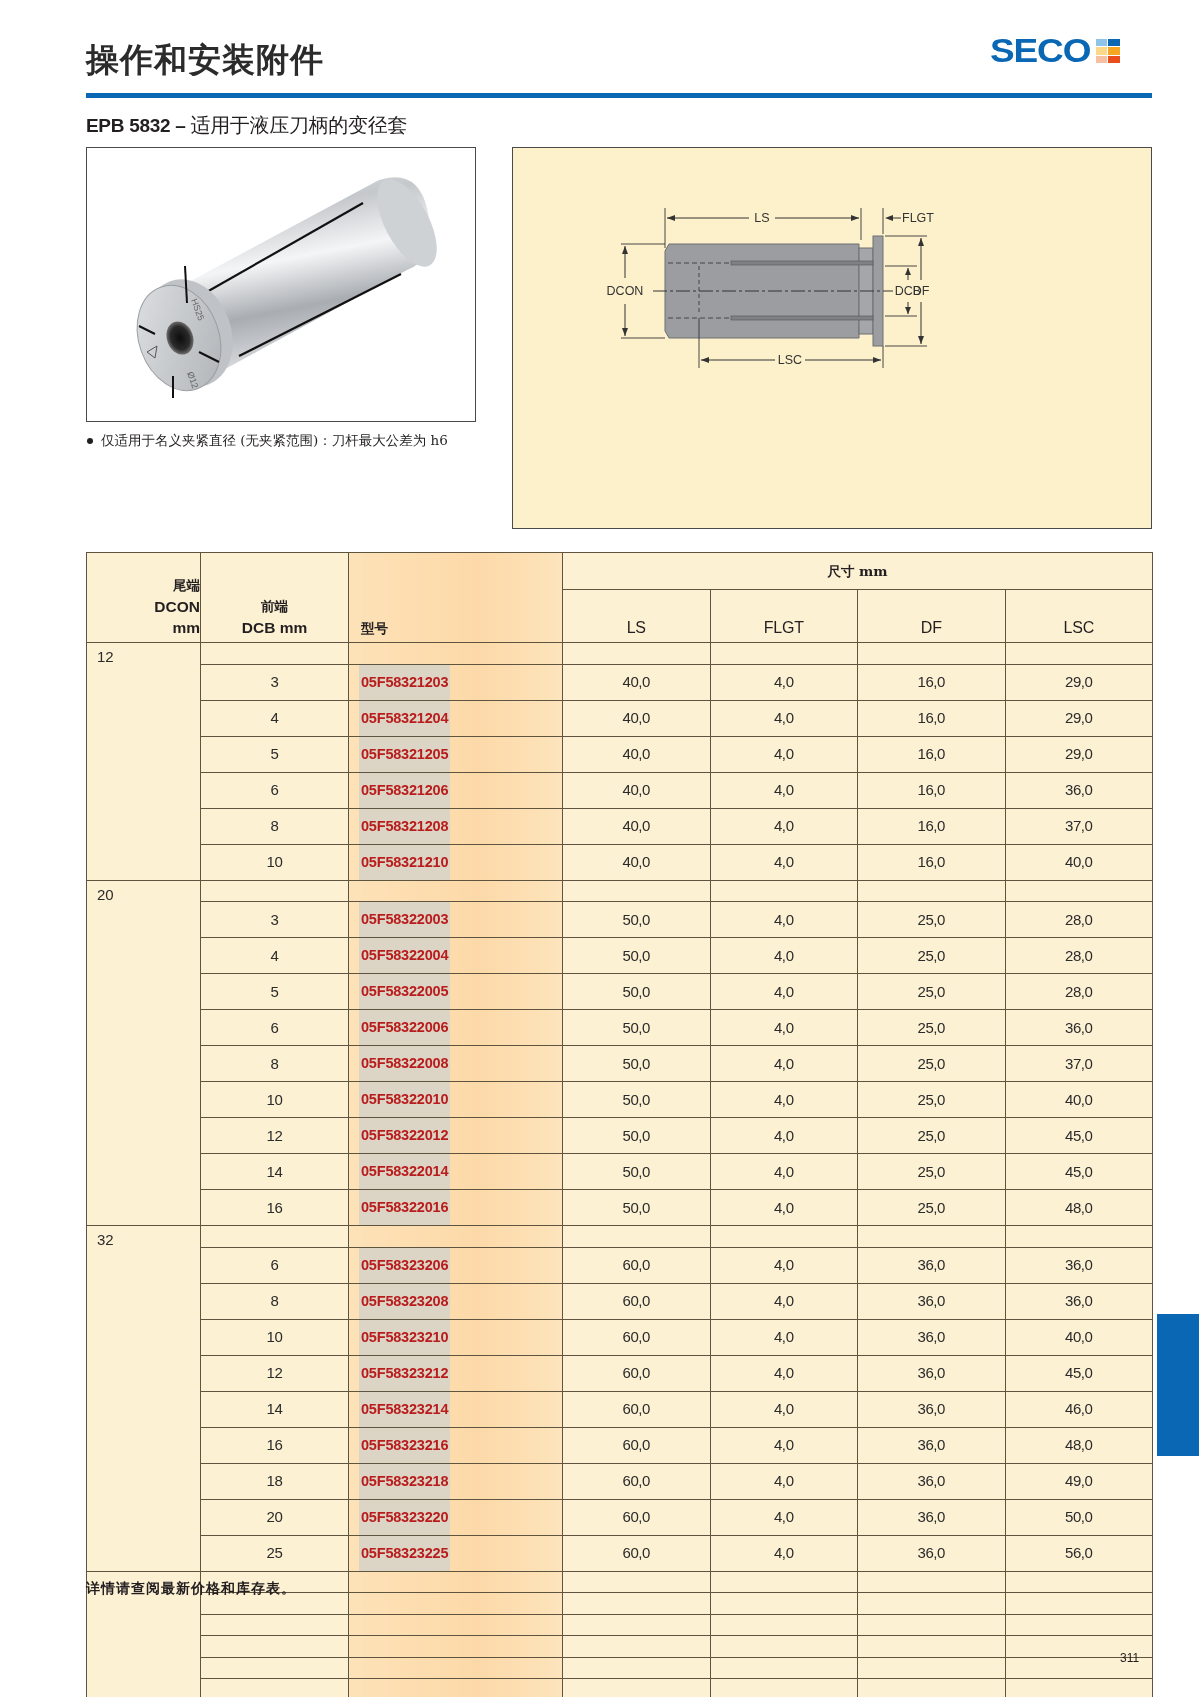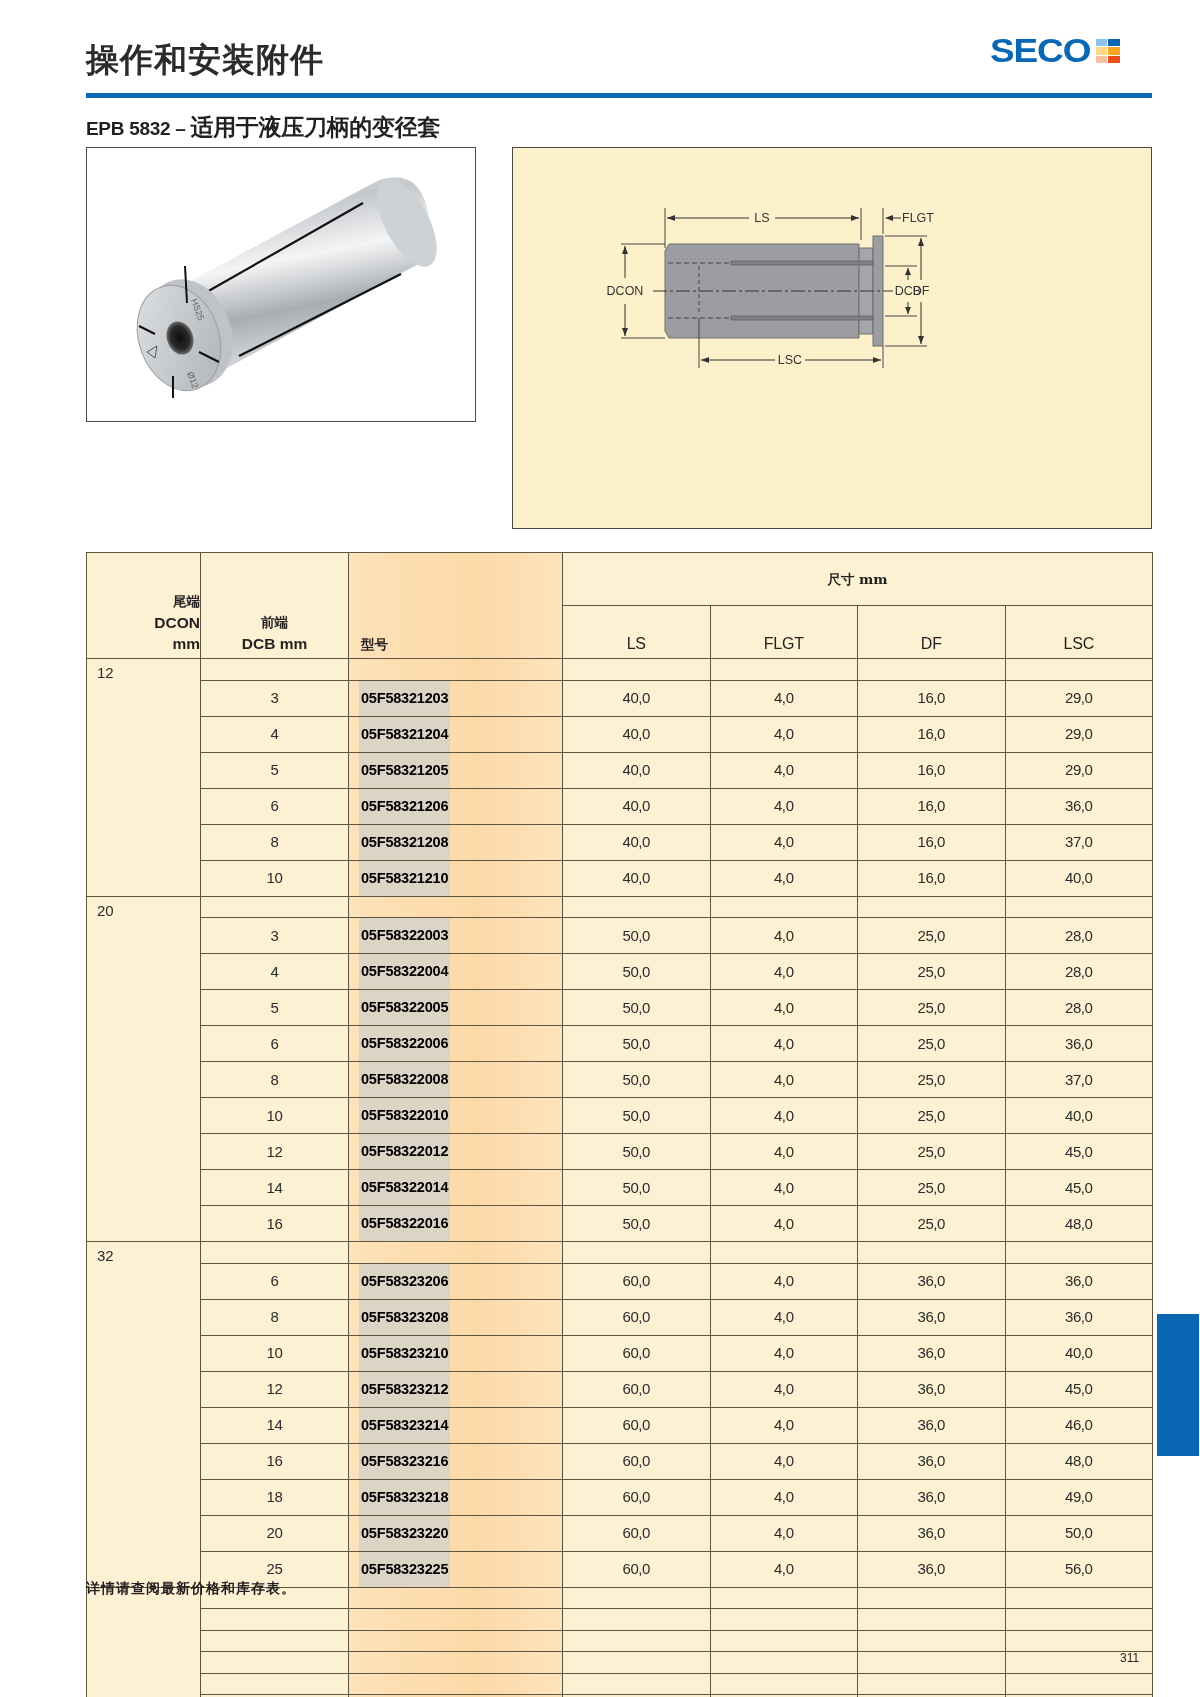--- a/index.html
+++ b/index.html
@@ -8,21 +8,21 @@
 
     .page-title { position: absolute; left: 86px; top: 38px; font-family: "DejaVu Serif", "Liberation Serif", serif; font-size: 33px; font-weight: bold; color: #2b2b2b; letter-spacing: 1px; text-align: center; }
     .title-rule { position: absolute; left: 86px; top: 93px; width: 1066px; height: 5px; background: #0a67b4; }
 
     .logo { position: absolute; left: 990px; top: 32px; display: flex; align-items: center; }
     .logo-text { font-family: "Liberation Sans", sans-serif; font-weight: bold; font-size: 33px; color: #0a67b4; letter-spacing: -1px; font-style: normal; transform: scaleX(1.12); transform-origin: left center; }
     .logo-mark { margin-left: 16px; width: 24px; height: 24px; display: grid; grid-template-columns: 1fr 1fr; grid-template-rows: 1fr 1fr 1fr; gap: 1px; }
     .logo-mark span { display: block; }
 
     .subtitle { position: absolute; left: 86px; top: 112px; font-size: 19px; font-weight: bold; color: #231f20; letter-spacing: -0.3px; }
-    .subtitle .cn { font-family: "DejaVu Serif", "Liberation Serif", serif; font-weight: bold; font-size: 23px; }
+    .subtitle .cn { font-family: "DejaVu Serif", "Liberation Serif", serif; font-weight: normal; font-size: 20px; }
 
     .photo-box { position: absolute; left: 86px; top: 147px; width: 390px; height: 275px; border: 1.5px solid #4a4a4a; background: #ffffff; overflow: hidden; }
 
     .notes { position: absolute; left: 86px; top: 430px; width: 400px; font-size: 14.5px; line-height: 21px; color: #231f20; }
     .note { position: relative; padding-left: 15px; font-family: "DejaVu Serif", "Liberation Serif", serif; font-size: 13.5px; }
     .note::before { content: ""; position: absolute; left: 1px; top: 8px; width: 6px; height: 6px; border-radius: 50%; background: #231f20; }
 
     .diagram-box { position: absolute; left: 512px; top: 147px; width: 640px; height: 382px; border: 1.5px solid #4a4a4a; background: #fdf1cc; }
 
     .table-wrap { position: absolute; left: 86px; top: 552px; width: 1066px; }
@@ -31,29 +31,29 @@
     table.spec col.c-dcon { width: 114px; }
     table.spec col.c-dcb { width: 148px; }
     table.spec col.c-ord { width: 214px; }
     table.spec col.c-dim { width: 147.5px; }
 
     .hdr { background: #fdf1d4; font-size: 15.5px; color: #231f20; }
     .hdr-cn { font-family: "DejaVu Serif", "Liberation Serif", serif; font-size: 13.5px; font-weight: bold; }
     .hdr-dcon { vertical-align: bottom; text-align: right; padding: 0 0 4px 10px; line-height: 21px; }
     .hdr-dcb { vertical-align: bottom; text-align: center; padding-bottom: 4px; line-height: 21px; }
     .hdr-ord { vertical-align: bottom; text-align: left; padding: 12px 0 4px 12px; background: linear-gradient(90deg, #fde2b8 0%, #fdd9a8 60%, #fde4bc 100%); }
-    .hdr-group { height: 53px; text-align: center; vertical-align: middle; }
+    .hdr-group { height: 37px; text-align: center; vertical-align: middle; }
     .hdr-dim { height: 53px; text-align: center; vertical-align: bottom; padding-bottom: 5px; font-size: 16px; font-weight: bold; letter-spacing: -0.2px; }
     .hdr-dcon .b, .hdr-dcb .b { font-weight: bold; }
 
     tr.row td { height: 21.5px; font-size: 15px; color: #2b2b2b; padding: 0; line-height: 20px; }
     td.cell-dcon { background: #fdf1d4; vertical-align: top; padding: 4px 0 0 10px !important; font-weight: bold; font-size: 15px; }
     td.cell-dcb { background: #fdf1d4; text-align: center; letter-spacing: -0.3px; }
     td.cell-ord { background: linear-gradient(90deg, #fde2b8 0%, #fdd9a8 60%, #fde4bc 100%); text-align: left; padding-left: 10px !important; }
-    td.cell-ord span.ord { display: inline-block; background: #dcd4c4; color: #000000; padding: 8px 2px; letter-spacing: -0.2px; font-weight: bold; font-size: 14.5px; line-height: 19px; }
+    td.cell-ord span.ord { display: inline-block; background: #dcd4c4; color: #b91c1c; padding: 8px 2px; letter-spacing: -0.2px; font-weight: bold; font-size: 14.5px; line-height: 19px; }
     td.cell-dim { background: #fdf1d4; text-align: center; letter-spacing: -0.4px; }
 
     .footnote { position: absolute; left: 86px; top: 1580px; font-family: Liberation Serif, serif; font-weight: bold; font-size: 14px; color: #231f20; letter-spacing: 1px; }
     .page-number { position: absolute; left: 1120px; top: 1651px; font-size: 12px; color: #231f20; }
     .side-tab { position: absolute; left: 1157px; top: 1314px; width: 42px; height: 142px; background: #0a67b4; }
   </style>
 </head>
 <body>
 
 <div class="page-title">操作和安装附件</div>
@@ -113,20 +113,21 @@
     <line x1="86" y1="228" x2="86" y2="250" stroke="#111" stroke-width="2"></line>
     <line x1="112" y1="204" x2="132" y2="214" stroke="#111" stroke-width="2"></line>
 
     <path d="M60 204 L70 198 L68 210 Z" fill="none" stroke="#555" stroke-width="1"></path>
     <text x="104" y="152" font-size="9" fill="#666" transform="rotate(70 104 152)" font-family="Liberation Sans, sans-serif">HS25</text>
     <text x="100" y="225" font-size="9" fill="#666" transform="rotate(70 100 225)" font-family="Liberation Sans, sans-serif">Ø12</text>
   </svg>
 </div>
 
 <div class="notes">
+  <div class="note">仅适用于名义夹紧直径 (无夹紧范围)：刀杆最大公差为 h6</div>
 </div>
 
 <div class="diagram-box">
   <svg width="640" height="382" viewBox="0 0 640 382" font-family="Liberation Sans, sans-serif" font-size="12.5">
 
     <path d="M152 103 L156 96 L346 96 L346 190 L156 190 L152 183 Z" fill="#9b9da0" stroke="#6c6e70" stroke-width="1"></path>
     <rect x="346" y="100" width="14" height="86" fill="#a4a6a9" stroke="#6c6e70" stroke-width="1"></rect>
     <rect x="360" y="88" width="10" height="110" fill="#9b9da0" stroke="#6c6e70" stroke-width="1"></rect>
 
     <line x1="155" y1="115" x2="360" y2="115" stroke="#444" stroke-width="1" stroke-dasharray="5,3"></line>

